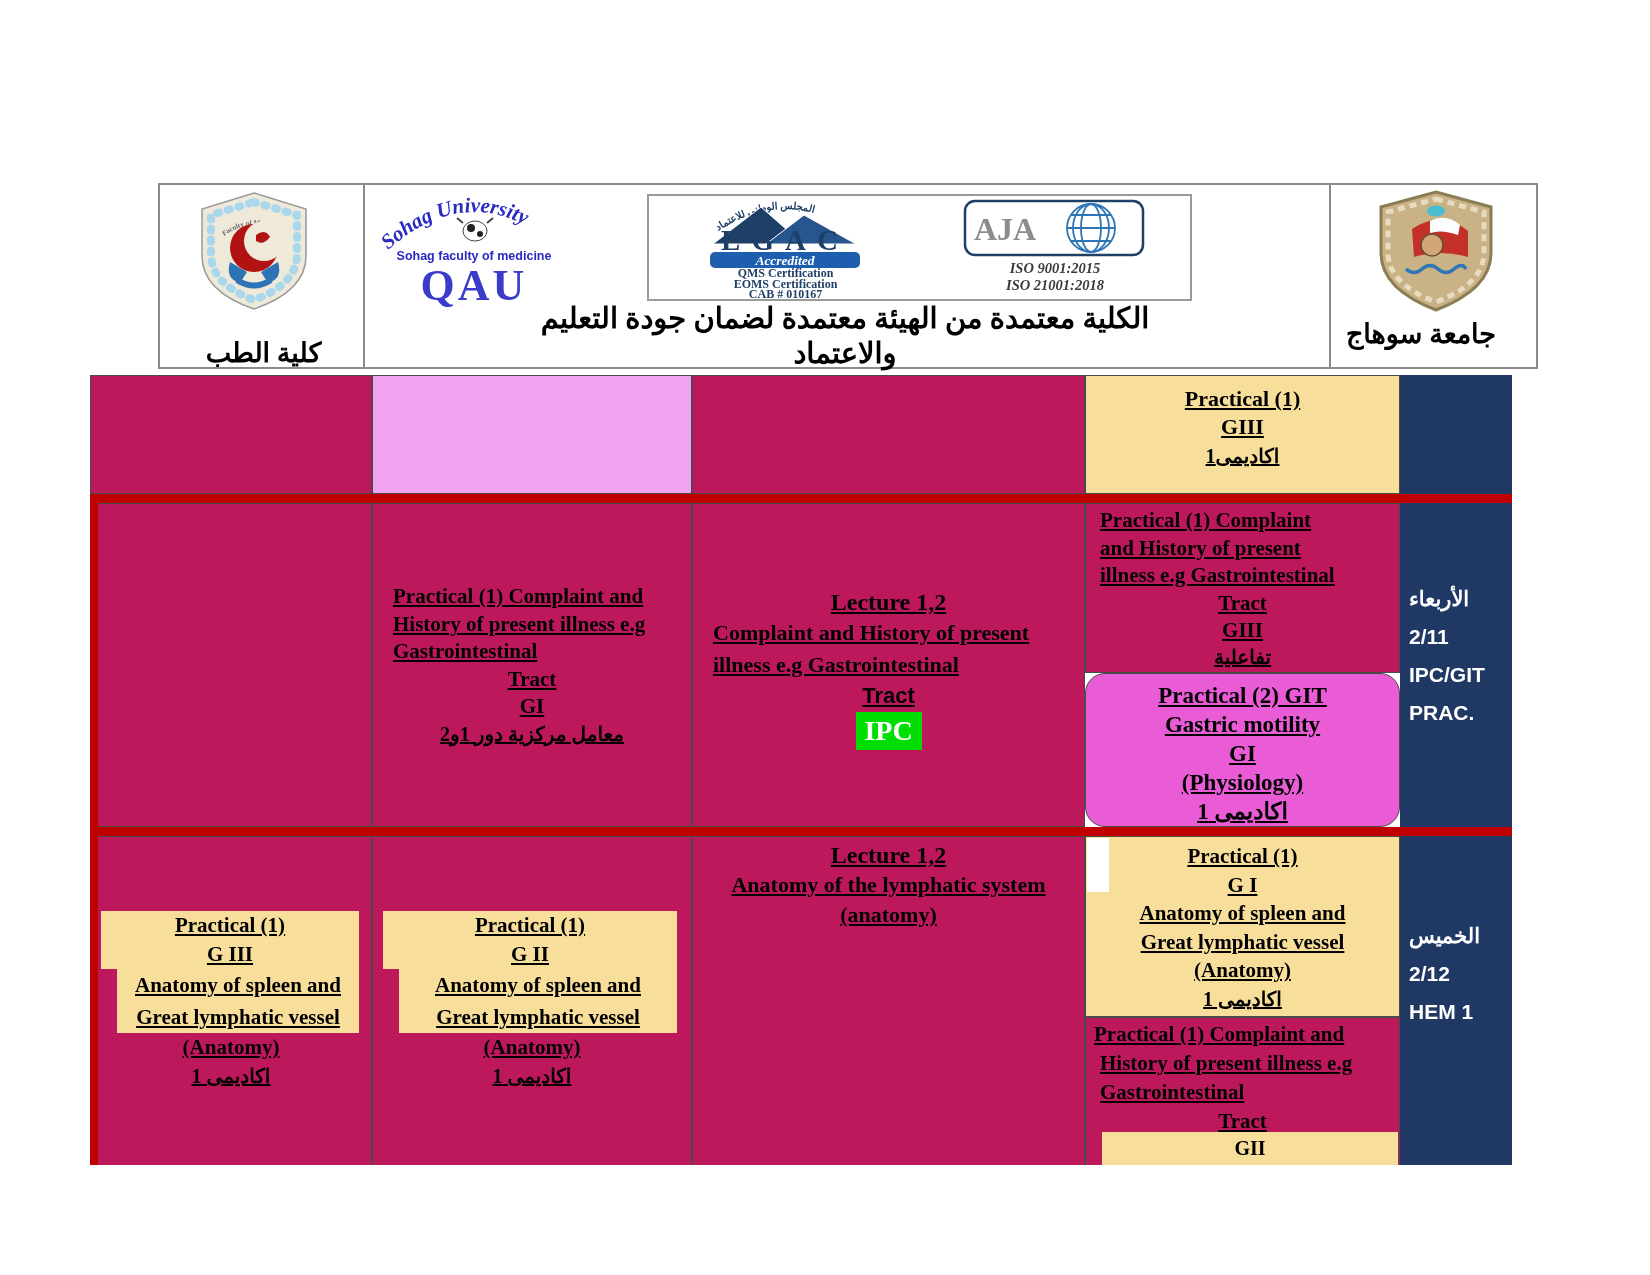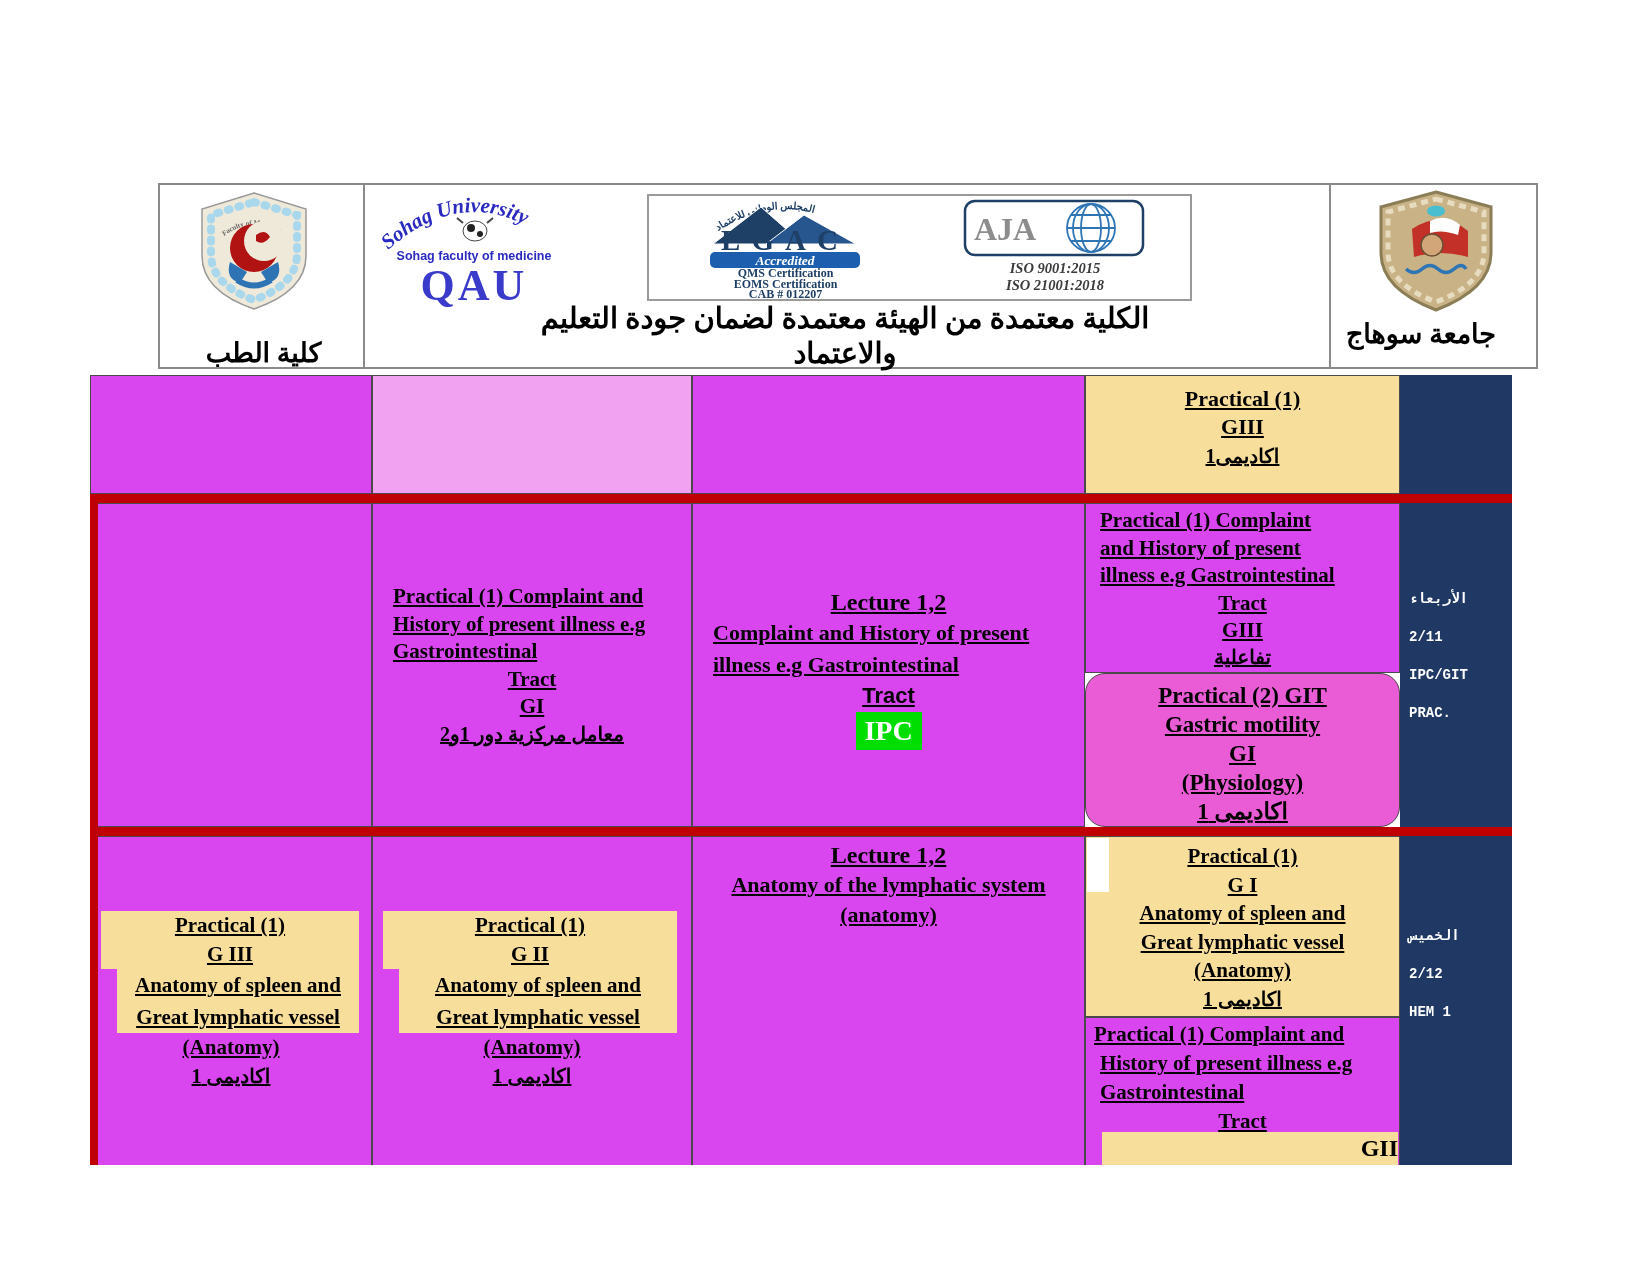--- a/index.html
+++ b/index.html
@@ -12,42 +12,42 @@
   .hdiv{position:absolute;top:183px;height:186px;width:2px;background:#8a8a8a;}
   .hcap{position:absolute;text-align:center;font-size:27px;font-weight:bold;}
   .certbox{position:absolute;left:647px;top:194px;width:545px;height:107px;
            border:2px solid #9a9a9a;box-sizing:border-box;background:#fff;}
   .certlines{position:absolute;left:658px;top:268px;width:255px;text-align:center;}
   .certlines div{font-size:12px;line-height:10.5px;color:#1E3F66;font-weight:bold;}
   .isolines{position:absolute;left:955px;top:260px;width:200px;text-align:center;font-style:italic;}
   .isolines div{font-size:14.5px;line-height:17px;color:#3b3b3b;font-weight:bold;}
   .acc{position:absolute;left:370px;width:950px;text-align:center;font-size:29px;font-weight:bold;}
   
-  .cell{position:absolute;background:#d946ef;border:1px solid #4a4a4a;box-sizing:border-box;}
+  .cell{position:absolute;background:#be185d;border:1px solid #4a4a4a;box-sizing:border-box;}
   .noBot{border-bottom:none;}
   .yellow{background:#F8DE9B;}
   .violet{background:#F1A3F1;}
   .magenta{background:#E95CD6;}
   .navy{position:absolute;background:#1F3864;}
   .redbar{position:absolute;background:#C00000;z-index:5;}
   .ln{font-size:21px;line-height:27.5px;text-align:center;font-weight:bold;text-decoration:underline;}
   .ln.left{text-align:left;}
   .ln.big{font-size:24px;line-height:30px;}
   .ln.ar{font-size:20px;} .pl14{padding-left:14px;} .pl20{padding-left:20px;}
   .sans{font-family:"Liberation Sans",sans-serif;}
   .hlb{background:#F8DE9B;}
   .hlb .ln{line-height:29px;}
   .hlb2 .ln{line-height:32px;}
   .ipc{width:66px;height:38px;margin:1px auto 0;background:#00DD00;color:#fff;
        font-size:28px;line-height:38px;text-align:center;font-family:"Liberation Serif",serif;}
   .dayblock{position:absolute;left:9px;width:100px;}
-  .dln{font-family:Liberation Mono, monospace;font-weight:bold;color:#fff;
-       font-size:14px;line-height:38px;text-align:left;}
+  .dln{font-family:Liberation Sans, sans-serif;font-weight:bold;color:#fff;
+       font-size:21px;line-height:38px;text-align:left;}
   .gii-band{position:absolute;left:16px;right:1px;bottom:0;height:33px;background:#F8DE9B;
-            text-align:right;font-size:24px;line-height:33px;}
+            text-align:center;font-size:20px;line-height:33px;}
   .mag .ln{font-size:23px;line-height:29px;}
 </style>
 </head>
 <body>
 
 <div class="page">
 
   <div class="hbox"></div>
   <div class="hdiv" style="left:363px;"></div>
   <div class="hdiv" style="left:1329px;"></div>
@@ -91,21 +91,21 @@
     </text>
     <polygon points="55,47 103,10 145,47" fill="#1E3F66" stroke="#fff"></polygon>
     <polygon points="108,47 146,18 198,47" fill="#27568F" stroke="#fff"></polygon>
     <text x="127" y="53" text-anchor="middle" font-size="29" font-weight="bold" letter-spacing="11" fill="#1E3F66" font-family="'Liberation Serif',serif">EGAC</text>
     <rect x="52" y="55" width="150" height="16" rx="5" fill="#1D5FAE"></rect>
     <text x="127" y="68" text-anchor="middle" font-size="13.5" font-weight="bold" font-style="italic" fill="#fff">Accredited</text>
   </svg>
   <div class="certlines">
     <div>QMS Certification</div>
     <div>EOMS Certification</div>
-    <div>CAB # 012207</div>
+    <div>CAB # 010167</div>
   </div>
   <svg class="abs" style="left:963px;top:199px;" width="182" height="58" viewBox="0 0 182 58">
     <rect x="2" y="2" width="178" height="54" rx="10" fill="#fff" stroke="#1E3F66" stroke-width="2.5"></rect>
     <text x="42" y="41" text-anchor="middle" font-size="32" font-weight="bold" fill="#8C8C8C" font-family="'Liberation Serif',serif">AJA</text>
     <g stroke="#2E75B6" fill="none" stroke-width="1.8">
       <circle cx="128" cy="29" r="24"></circle>
       <ellipse cx="128" cy="29" rx="10" ry="24"></ellipse>
       <ellipse cx="128" cy="29" rx="18" ry="24"></ellipse>
       <path d="M104,29 h48 M108,16 h40 M108,42 h40"></path>
     </g>

